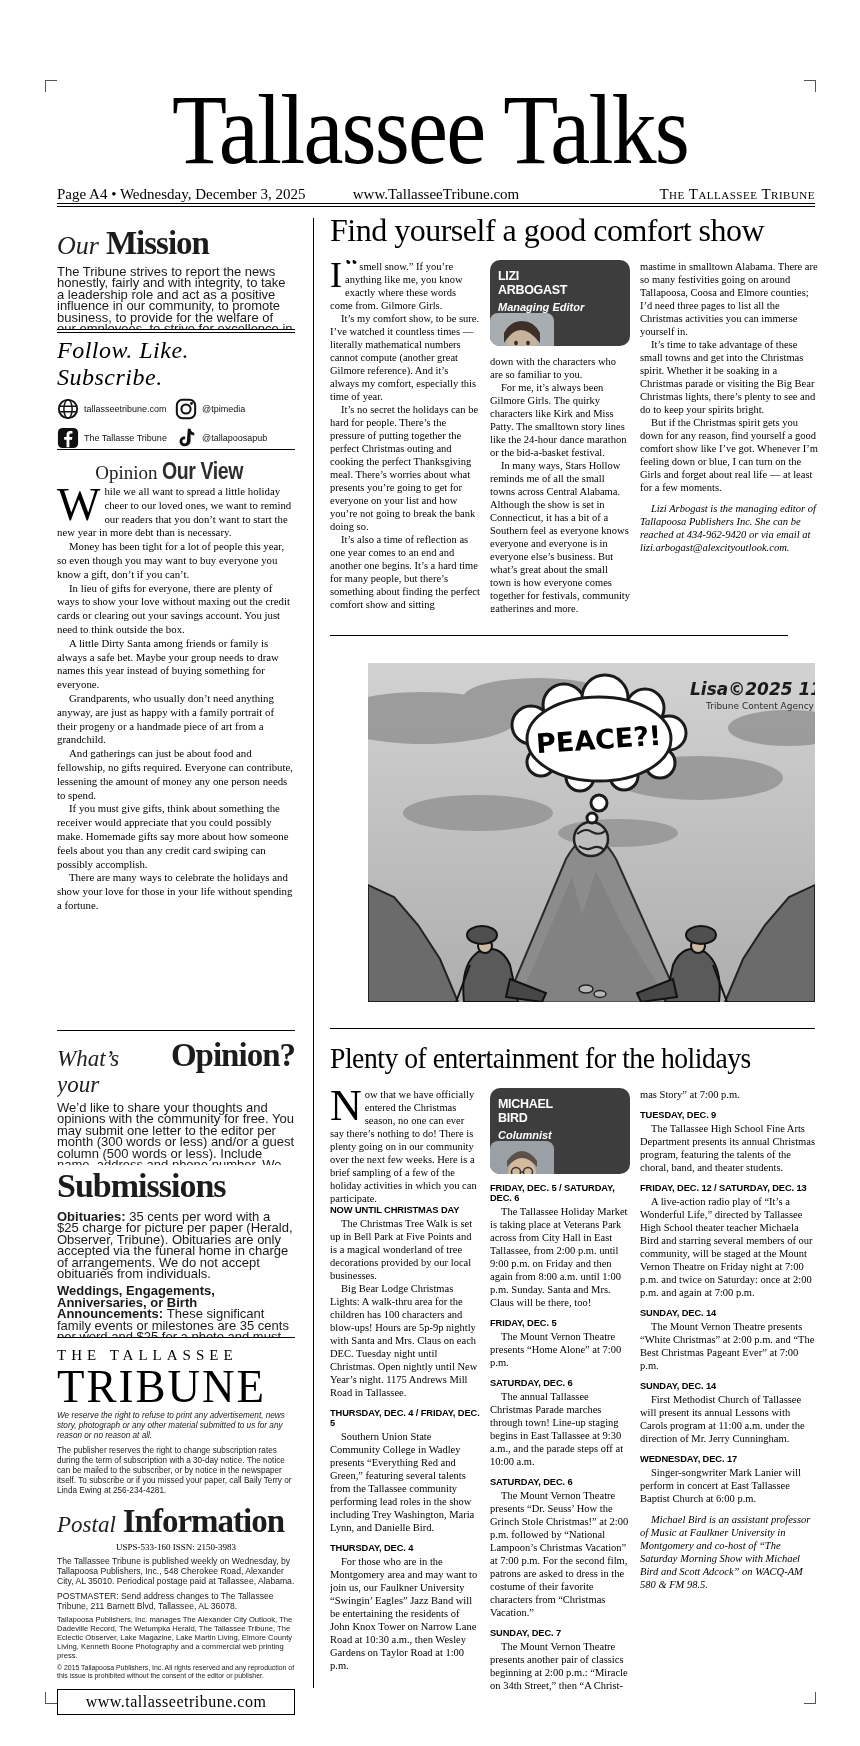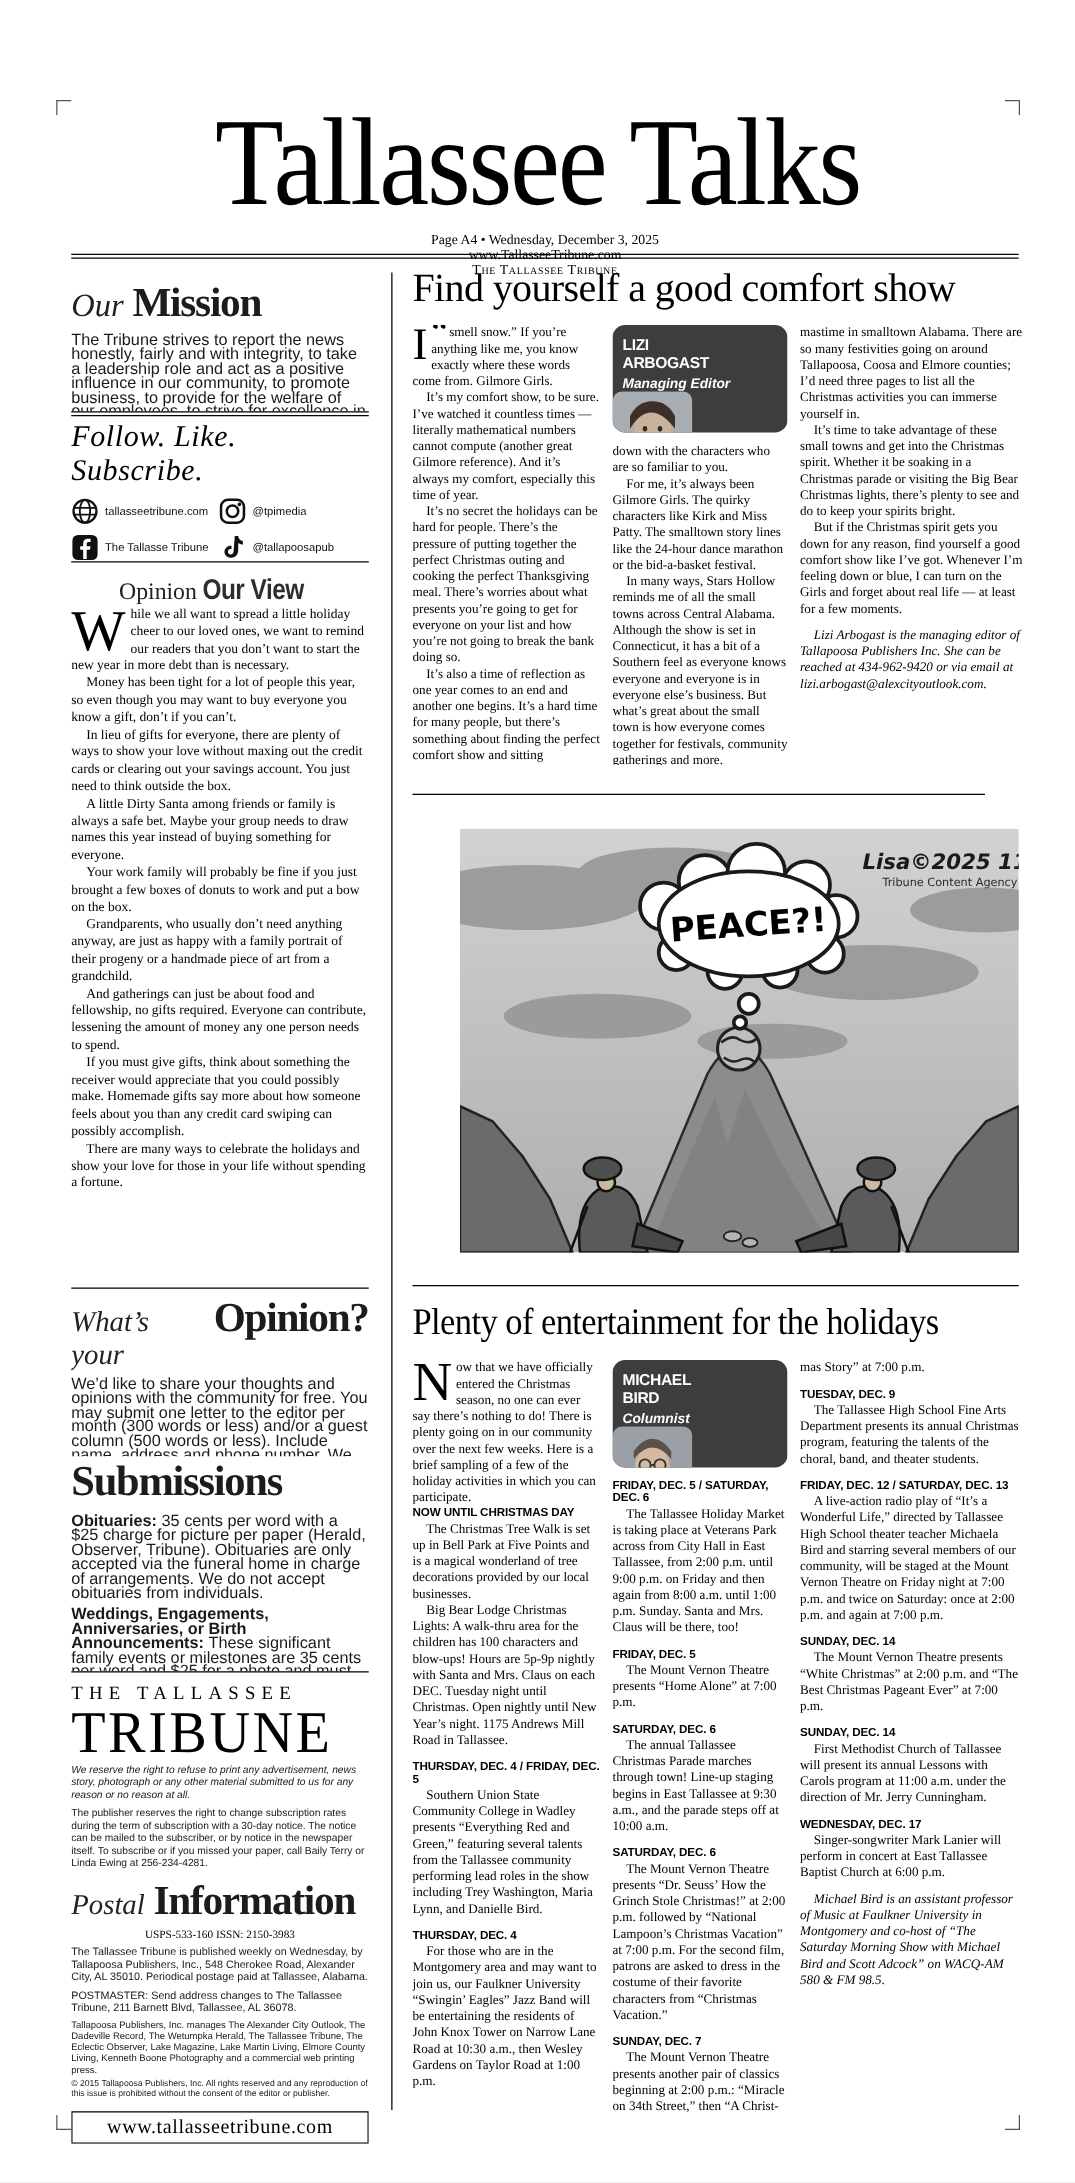--- a/index.html
+++ b/index.html
@@ -8,22 +8,22 @@
   
   .crop{position:absolute;width:11px;height:11px;}
   .crop.tl{left:45px;top:80px;border-left:1px solid #555;border-top:1px solid #555;}
   .crop.tr{left:804px;top:80px;border-right:1px solid #555;border-top:1px solid #555;}
   .crop.bl{left:45px;top:1692px;border-left:1px solid #555;border-bottom:1px solid #555;}
   .crop.br{left:804px;top:1692px;border-right:1px solid #555;border-bottom:1px solid #555;}
 
   .masthead{position:absolute;left:45px;width:770px;top:78px;text-align:center;
             font-size:100px;line-height:104px;transform:scaleX(.9);transform-origin:center;
             letter-spacing:-2px;white-space:nowrap;}
-  .folio{position:absolute;left:57px;width:758px;top:186px;display:flex;align-items:center;
-         font-size:11px;flex-direction:column;}
+  .folio{position:absolute;left:57px;width:758px;top:186px;display:flex;align-items:flex-start;
+         font-size:15px;}
   .folio .fl{flex:1;text-align:left;}
   .folio .fc{flex:1;text-align:center;}
   .folio .fr{flex:1;text-align:right;font-variant:small-caps;letter-spacing:.5px;}
   .folio-rule{position:absolute;left:57px;width:758px;top:203px;height:2px;
               border-top:1px solid #000;border-bottom:1px solid #000;}
 
   
   .left-col{position:absolute;left:57px;top:213px;width:238px;}
   .sec{overflow:hidden;}
   .rule{border-top:1px solid #000;}
@@ -188,21 +188,20 @@
       <div class="kicker">
         <span class="k1">Opinion</span>
         <span class="k2">Our View</span>
       </div>
       <div class="op-body">
         <p class="lead"><span class="dropcap">W</span><span>hile we all want to spread a little holiday cheer to our loved ones, we want to remind our readers that you don’t want to start the new year in more debt than is necessary.</span></p>
         <div class="flow">
             <p class="bp">Money has been tight for a lot of people this year, so even though you may want to buy everyone you know a gift, don’t if you can’t.</p>
             <p class="bp">In lieu of gifts for everyone, there are plenty of ways to show your love without maxing out the credit cards or clearing out your savings account. You just need to think outside the box.</p>
             <p class="bp">A little Dirty Santa among friends or family is always a safe bet. Maybe your group needs to draw names this year instead of buying something for everyone.</p>
-            <p class="bp">Your work family will probably be fine if you just brought a few boxes of donuts to work and put a bow on the box.</p>
             <p class="bp">Grandparents, who usually don’t need anything anyway, are just as happy with a family portrait of their progeny or a handmade piece of art from a grandchild.</p>
             <p class="bp">And gatherings can just be about food and fellowship, no gifts required. Everyone can contribute, lessening the amount of money any one person needs to spend.</p>
             <p class="bp">If you must give gifts, think about something the receiver would appreciate that you could possibly make. Homemade gifts say more about how someone feels about you than any credit card swiping can possibly accomplish.</p>
             <p class="bp">There are many ways to celebrate the holidays and show your love for those in your life without spending a fortune.</p>
           </div>
       </div>
     </section>
 
     <div class="rule"></div>
 

